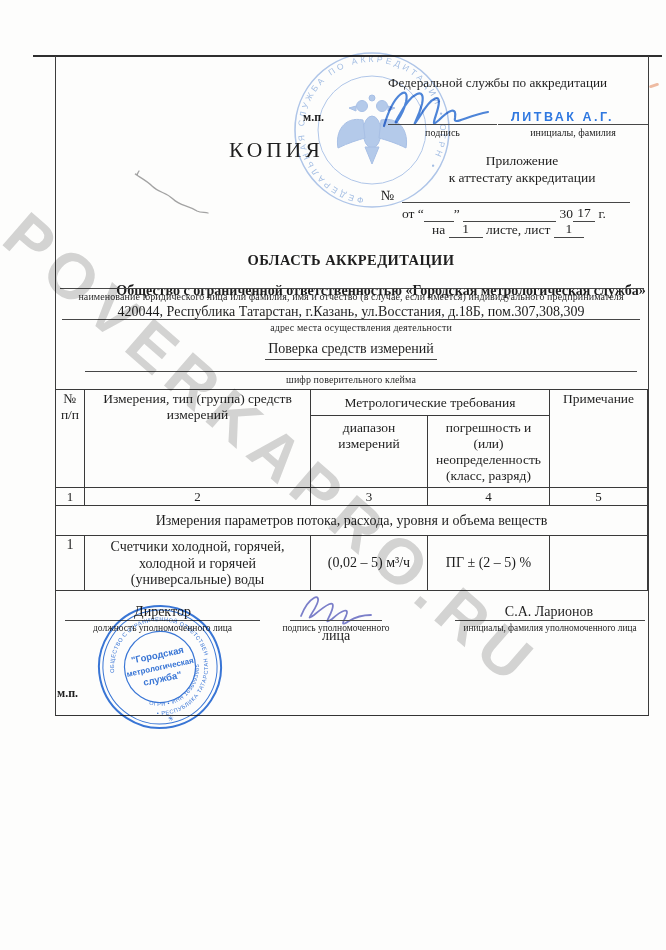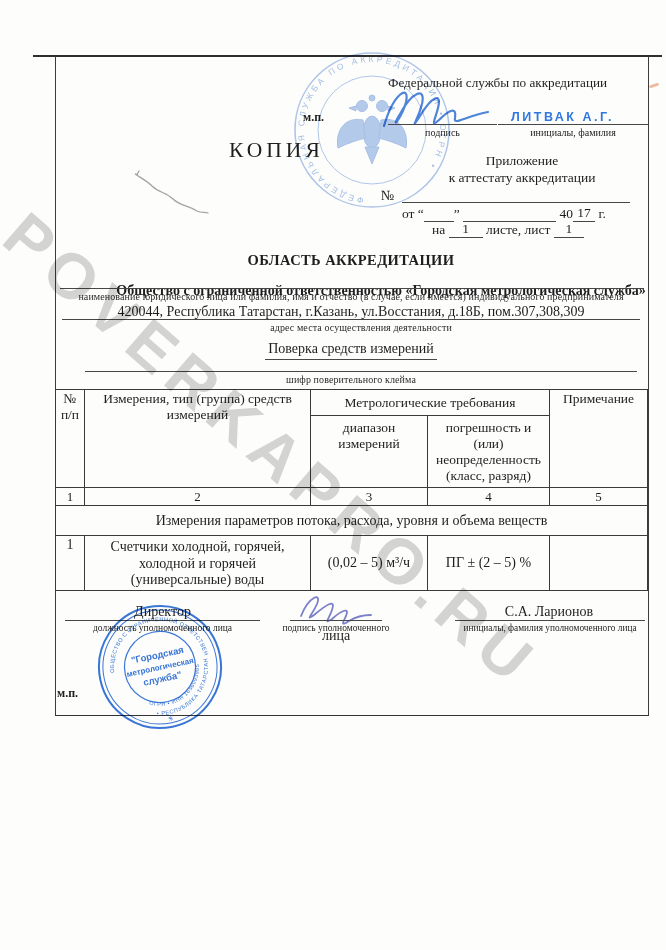--- a/index.html
+++ b/index.html
@@ -92,21 +92,21 @@
   <div>к аттестату аккредитации</div>
 </div>
 
 <div class="abs" style="left:381px;top:188px;font-size:14px;">№</div>
 <div class="abs ul" style="left:402px;top:202px;width:228px;"></div>
 
 <div class="abs" style="left:402px;top:205px;font-size:13.5px;white-space:nowrap;">
   <span>от</span>
   <span>“</span><span class="blank" style="width:30px;"></span><span>”</span>
   <span class="blank" style="width:93px;"></span>
-  <span>40</span><span class="num-over" style="width:22px;">17</span>
+  <span>30</span><span class="num-over" style="width:22px;">17</span>
   <span>г.</span>
 </div>
 
 <div class="abs" style="left:432px;top:221px;font-size:13.5px;white-space:nowrap;">
   <span>на</span>
   <span class="num-over" style="width:34px;">1</span>
   <span>листе, лист</span>
   <span class="num-over" style="width:30px;">1</span>
 </div>
 

